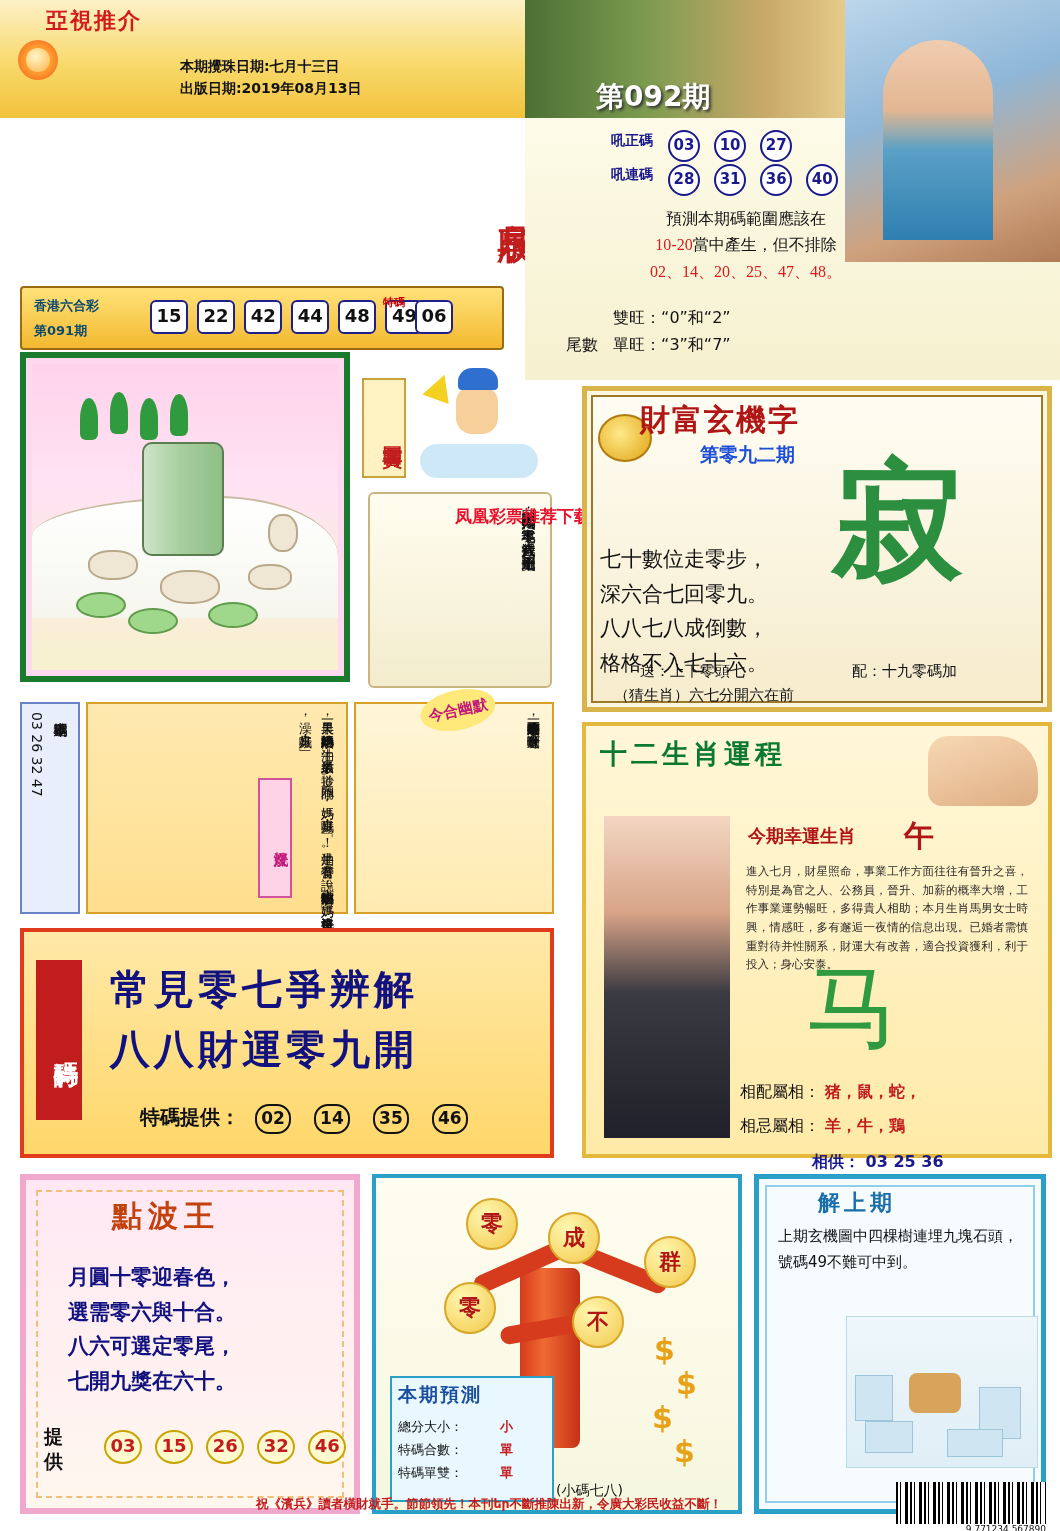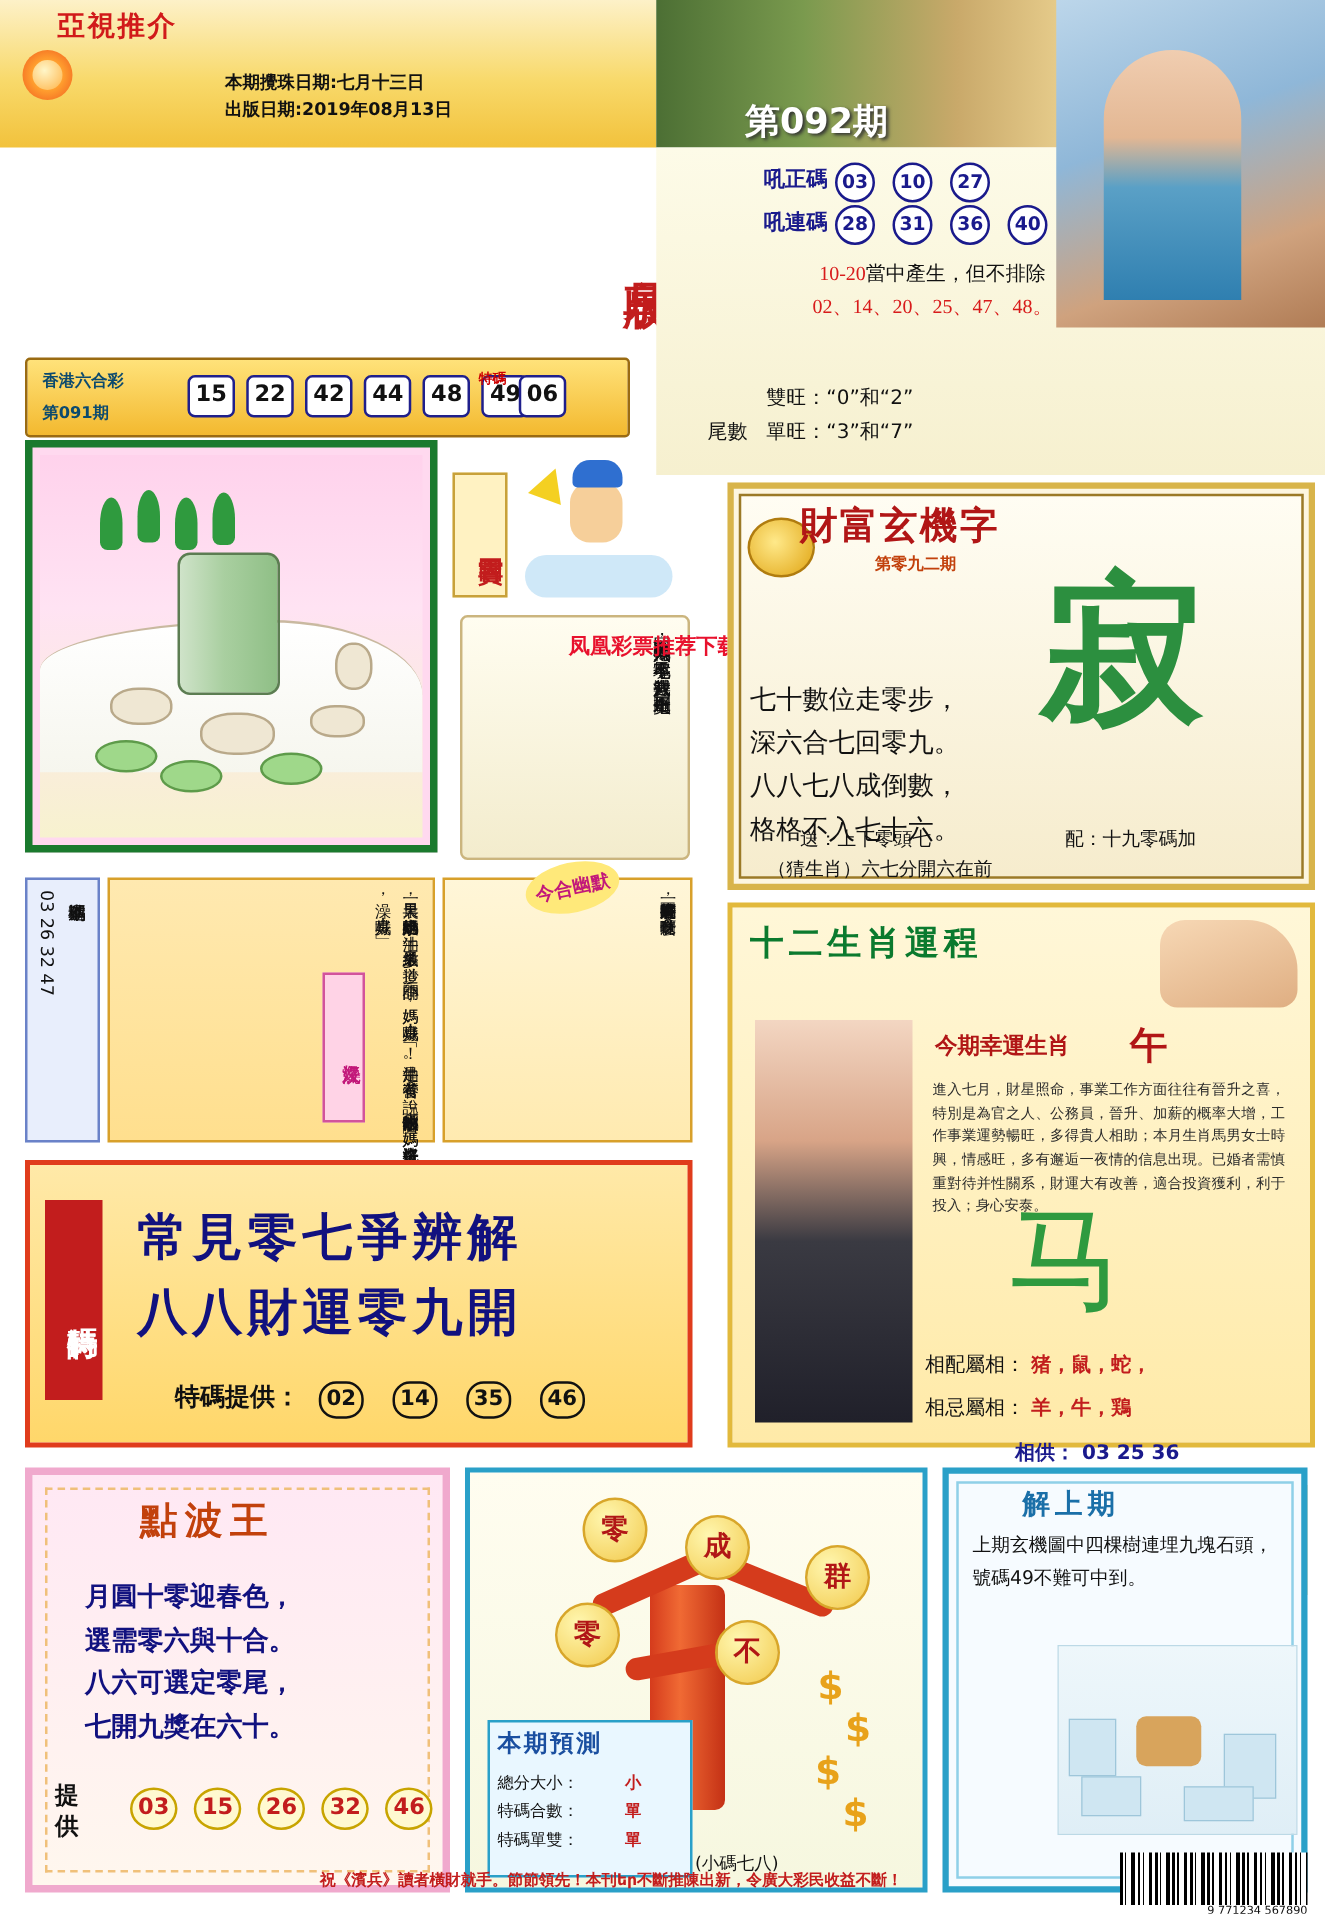--- a/index.html
+++ b/index.html
@@ -22,21 +22,21 @@
      background:linear-gradient(90deg,#4c6f34 0%,#7a9a4e 22%,#c9a96a 45%,#e9cf8e 62%,#d9b05c 80%,#b98a3c 100%);}
   #banner-photo:after{content:"";position:absolute;right:10px;top:14px;width:150px;height:60px;background:linear-gradient(135deg,#f2e2b8,#cfa75c);border-radius:4px;opacity:.85;}
   #hkjc-mark{right:18px;top:74px;font-size:11px;color:#fff;letter-spacing:1px;}
   #hkjc-c{right:126px;top:30px;font-size:40px;color:#e03a12;font-weight:bold;}
   #issue-no{left:596px;top:78px;font-size:28px;font-weight:bold;color:#fff;text-shadow:2px 2px 3px #333;}
 
   
   #pred-panel{left:525px;top:118px;width:535px;height:262px;background:linear-gradient(180deg,#fdfbe8,#f6f0cf);}
   #girl-photo{right:0;top:0;width:215px;height:262px;background:linear-gradient(160deg,#bcd6ea 0%,#8fb7d8 40%,#cfa27e 75%,#b07c55 100%);}
   #girl-photo:after{content:"";position:absolute;left:38px;top:40px;width:110px;height:200px;border-radius:55px 55px 0 0;background:linear-gradient(180deg,#f0cdb0 0%,#e3b793 35%,#5aa0c6 55%,#2f7fb0 100%);}
-  .row-label{font-size:17px;color:#1a1a8c;font-weight:bold;padding-left:36px;}
+  .row-label{font-size:14px;color:#1a1a8c;font-weight:bold;padding-left:36px;}
   #row-zm{left:575px;top:132px;}
   #row-lm{left:575px;top:166px;}
   .ball{display:inline-block;width:28px;height:28px;line-height:26px;border-radius:50%;border:2px solid #1a1a8c;text-align:center;font-size:15px;font-weight:bold;color:#1a1a8c;margin-right:9px;background:#fff;}
   #zm-balls{left:668px;top:130px;}
   #lm-balls{left:668px;top:164px;}
   #pred-text{left:566px;top:206px;width:360px;text-align:center;font-size:16px;line-height:1.65;color:#111;}
   #pred-text .red{color:#d81b1b;font-family:Liberation Serif, serif;}
   #tail-block{left:566px;top:304px;font-size:16px;line-height:1.7;color:#111;}
 
   
@@ -69,21 +69,21 @@
   #poem-scroll .txt{position:absolute;top:10px;right:10px;writing-mode:vertical-rl;font-size:14px;line-height:1.7;color:#111;height:170px;}
 
   
   #app-ad{left:455px;top:505px;font-size:17px;color:#e8112d;font-weight:bold;}
 
   
   #fortune-panel{left:582px;top:386px;width:470px;height:326px;background:#fdf6e0;border:5px solid #d8b44a;box-sizing:border-box;}
   #fortune-inner{position:absolute;left:4px;top:4px;right:4px;bottom:4px;border:2px solid #9b7a27;background:linear-gradient(180deg,#fffdf3,#f6eccd);}
   #ft-title{left:640px;top:400px;font-size:30px;font-weight:bold;color:#b11616;letter-spacing:2px;}
   #ft-coins{left:598px;top:414px;width:50px;height:44px;background:radial-gradient(circle at 40% 40%,#ffe98a,#e0a412);border-radius:50%;border:2px solid #b07c0f;}
-  #ft-sub{left:700px;top:442px;font-size:13px;color:#c2410c;font-weight:bold;}
+  #ft-sub{left:700px;top:442px;font-size:19px;color:#1d4ed8;font-weight:bold;}
   #ft-big{left:832px;top:456px;font-size:132px;line-height:1;color:#2c8f3f;font-weight:bold;font-family:"DejaVu Serif","Liberation Serif",serif;}
   #ft-verse{left:600px;top:542px;font-size:21px;line-height:1.65;color:#111;}
   #ft-send{left:640px;top:662px;font-size:15px;color:#111;}
   #ft-pei{left:852px;top:662px;font-size:15px;color:#111;}
   #ft-sub2{left:614px;top:686px;font-size:15px;color:#111;}
 
   
   #lucky-side{left:20px;top:702px;width:60px;height:212px;background:#e8eefc;border:2px solid #6a82c8;box-sizing:border-box;}
   #lucky-side .txt{position:absolute;top:8px;right:6px;writing-mode:vertical-rl;font-size:14px;line-height:1.6;color:#111;height:194px;}
 
@@ -184,20 +184,21 @@
   <span class="ball">10</span>
   <span class="ball">27</span>
 </div>
 <div class="abs" id="lm-balls">
   <span class="ball">28</span>
   <span class="ball">31</span>
   <span class="ball">36</span>
   <span class="ball">40</span>
 </div>
 <div class="abs" id="pred-text">
+  <div>預測本期碼範圍應該在</div>
   <div>
     <span class="red">10-20</span><span>當中產生，但不排除</span>
   </div>
   <div class="red">02、14、20、25、47、48。</div>
 </div>
 <div class="abs" id="tail-block">
   <span>尾數</span>
   <span style="display:inline-block;margin-left:10px;">
     <span style="display:block">雙旺：“0”和“2”</span>
     <span style="display:block">單旺：“3”和“7”</span>

